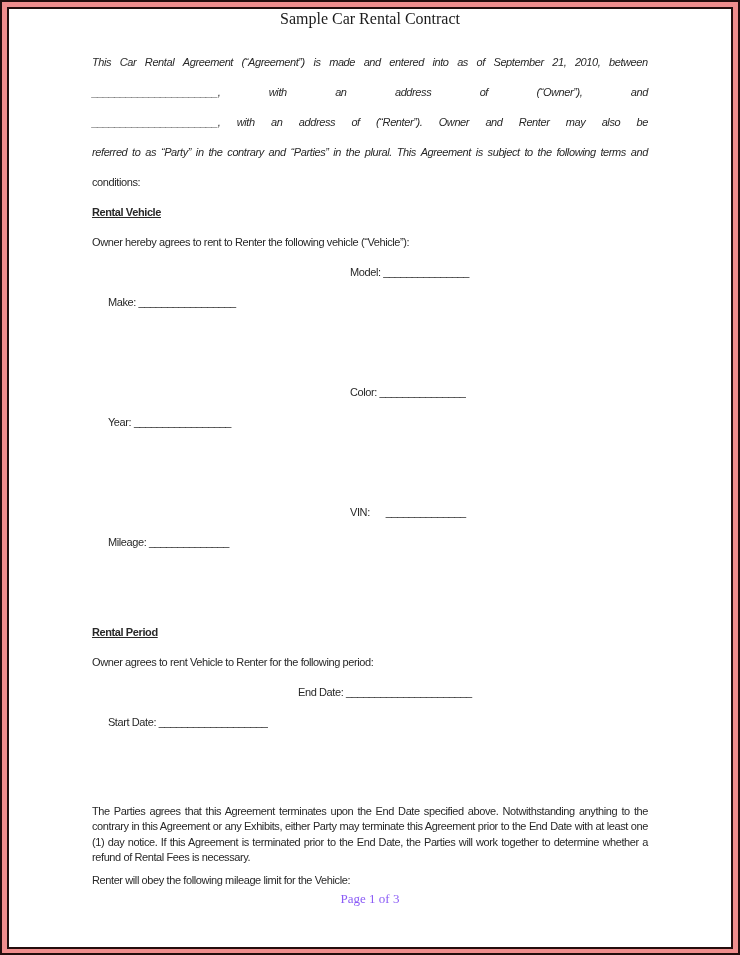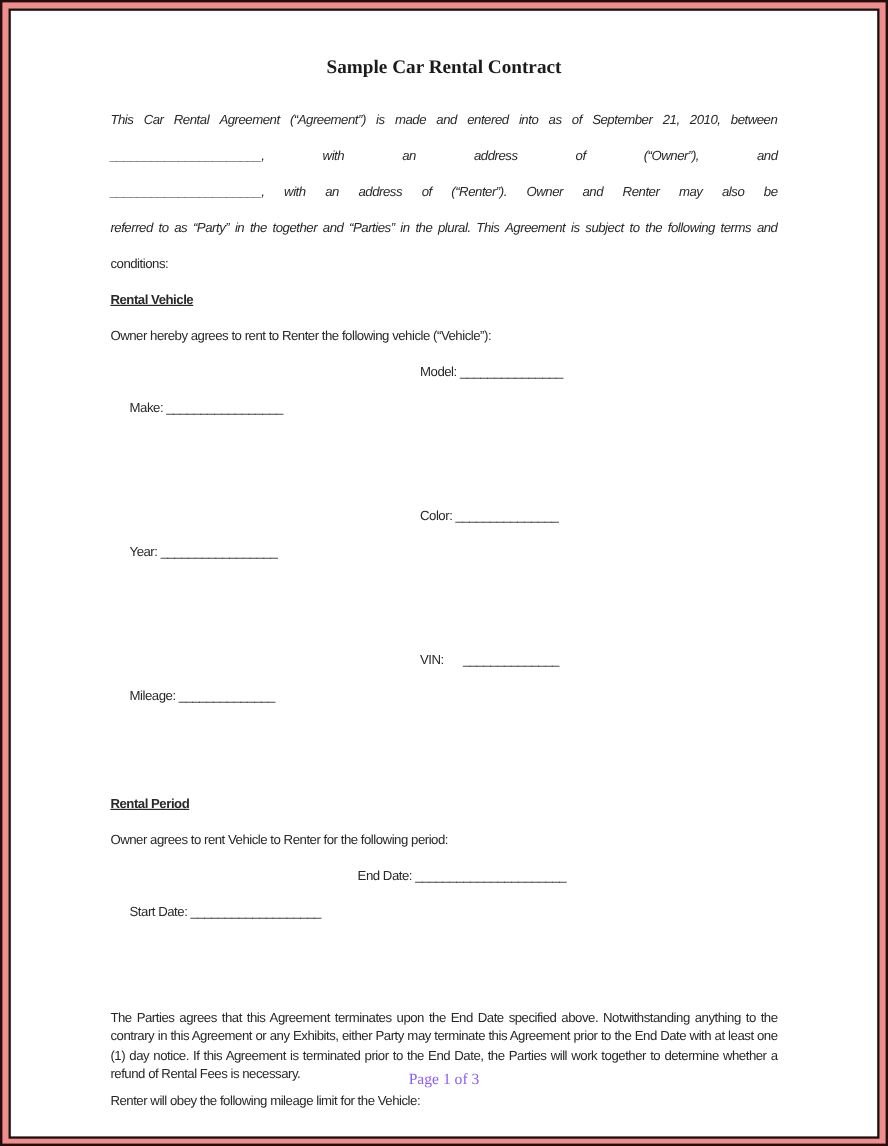--- a/index.html
+++ b/index.html
@@ -18,23 +18,22 @@
     position: absolute; left: 7px; top: 7px; right: 7px; bottom: 6px;
     background: #FFFFFF;
     border: 2px solid #230D0D;
   }
   .content {
     position: absolute; top: 0; bottom: 0; left: 83px; right: 83px;
     font-size: 11px; line-height: 30px;
     color: #282828; letter-spacing: -0.4px;
   }
   .title {
-    margin-top: 38px;
     font-family: "Liberation Serif", "DejaVu Serif", serif;
-    font-size: 16px; font-weight: 700; letter-spacing: 0;
+    font-size: 16px; font-weight: 400; letter-spacing: 0;
     text-align: center; line-height: 20px; color: #1b1b1b;
   }
   .intro { margin-top: 18px; }
   .justify-line { display: flex; justify-content: space-between; font-style: italic; }
   .heading { font-weight: 700; text-decoration: underline; }
   .row { position: relative; white-space: pre-wrap; }
   .row .col2 { position: absolute; top: 0; left: 258px; }
   .row-dates .col2 { left: 206px; }
   .para { line-height: 15.3px; text-align: justify; }
   .terms { margin-top: 7px; }
@@ -97,21 +96,21 @@
           <span>also</span>
           <span>be</span>
         </div>
       <div class="justify-line">
           <span>referred</span>
           <span>to</span>
           <span>as</span>
           <span>“Party”</span>
           <span>in</span>
           <span>the</span>
-          <span>together</span>
+          <span>contrary</span>
           <span>and</span>
           <span>“Parties”</span>
           <span>in</span>
           <span>the</span>
           <span>plural.</span>
           <span>This</span>
           <span>Agreement</span>
           <span>is</span>
           <span>subject</span>
           <span>to</span>

